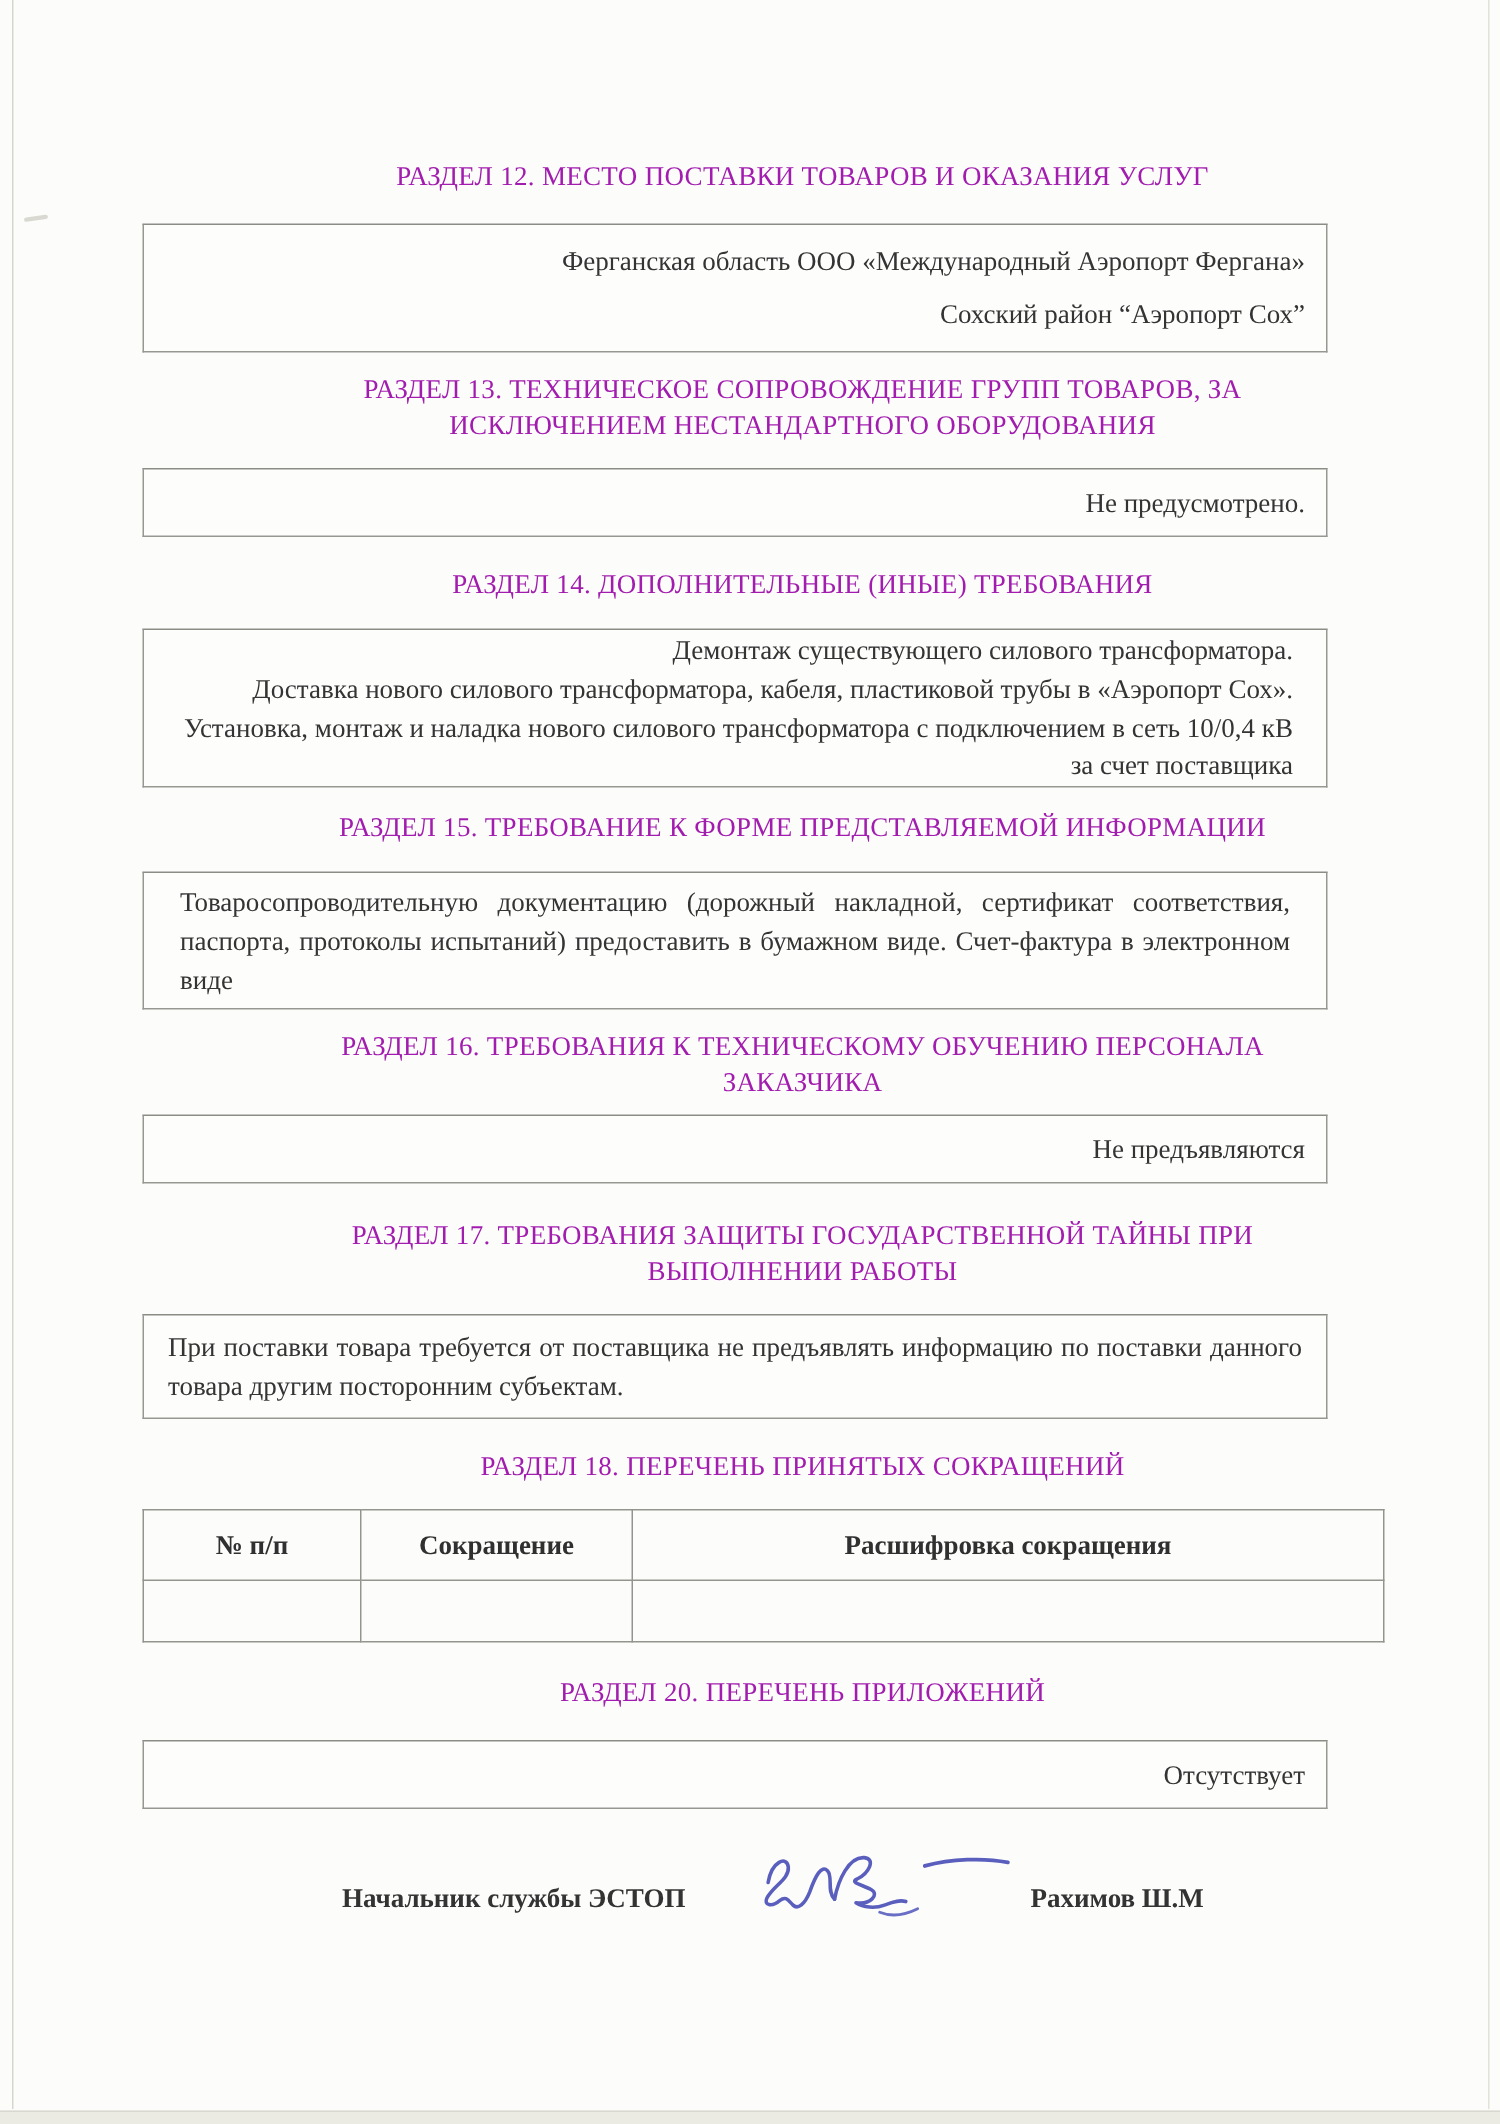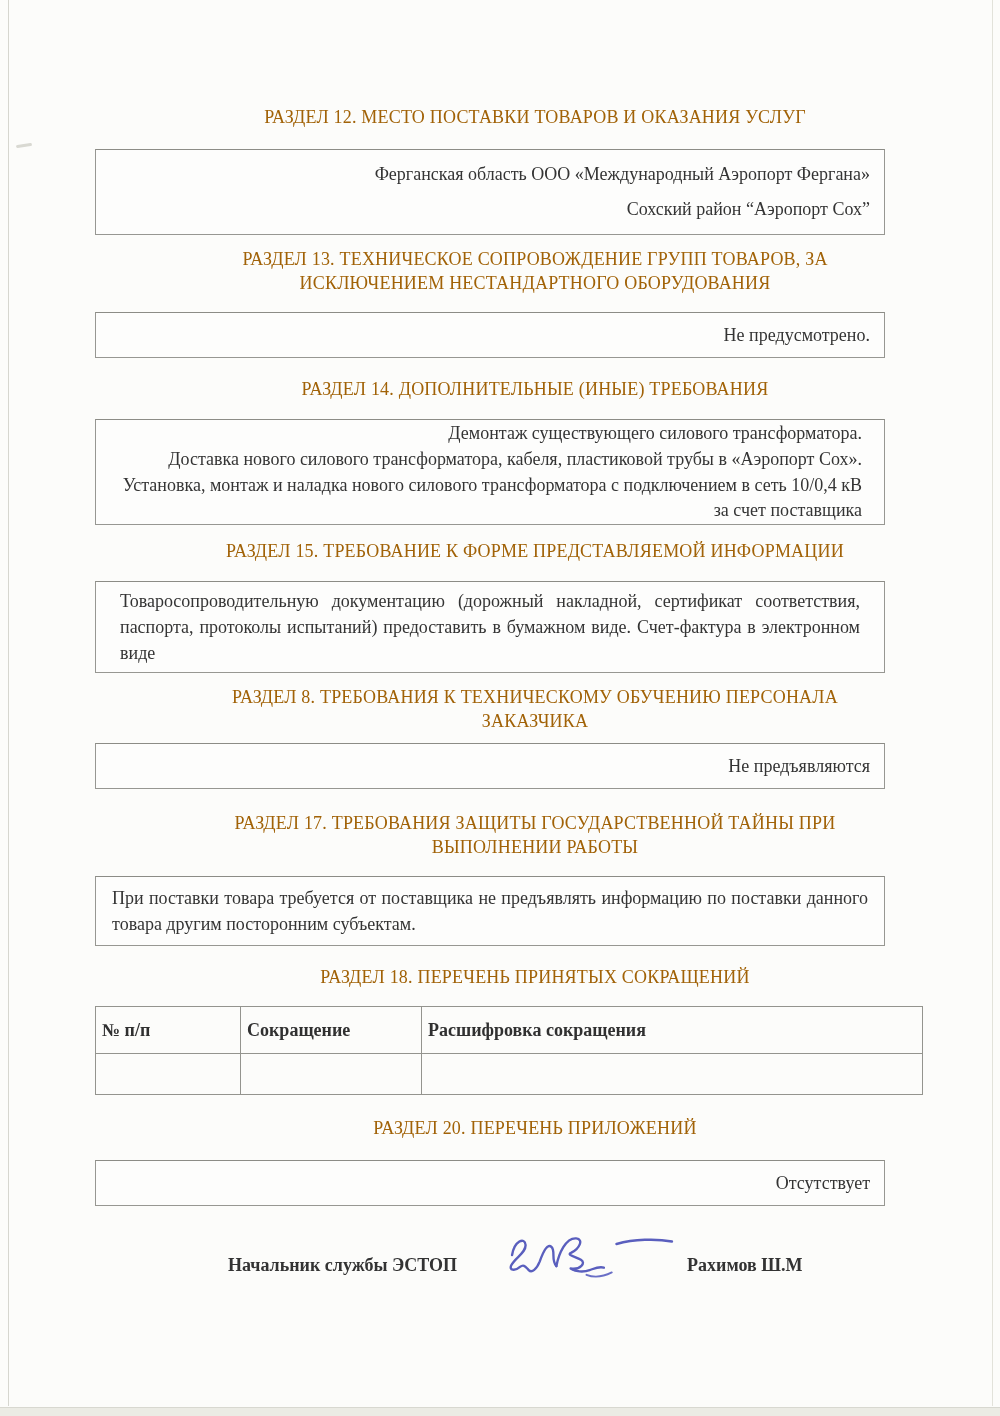--- a/index.html
+++ b/index.html
@@ -34,21 +34,21 @@
     padding-top: 105px;
     box-sizing: border-box;
   }
   .section-title {
     width: 700px;
     margin: 0 0 0 185px;
     text-align: center;
     font-size: 18px;
     font-weight: 400;
     line-height: 24px;
-    color: #a16207;
+    color: #a21caf;
     letter-spacing: 0.2px;
   }
   .box {
     width: 790px;
     margin-left: 95px;
     box-sizing: border-box;
     border: 1px solid #979792;
     border-top-color: #8c8c86;
     font-size: 18px;
     line-height: 26px;
@@ -73,21 +73,21 @@
   .abbr-table {
     width: 790px;
     margin-left: 95px;
     margin-top: 17px;
     border-collapse: collapse;
     table-layout: fixed;
   }
   .abbr-table th, .abbr-table td {
     border: 1px solid #94948e;
     font-size: 18px;
-    text-align: left;
+    text-align: center;
     vertical-align: middle;
     padding: 0 6px;
   }
   .abbr-table th { height: 46px; font-weight: 700; color: #303030; }
   .abbr-table td { height: 40px; }
   .col-num { width: 132px; }
   .col-abbr { width: 168px; }
   .col-expl { width: 488px; }
   .t19 { margin-top: 21px; }
   .b19 { margin-top: 20px; padding: 9px 14px; }
@@ -139,21 +139,21 @@
       <div class="line">Демонтаж существующего силового трансформатора.</div>
       <div class="line">Доставка нового силового трансформатора, кабеля, пластиковой трубы в «Аэропорт Сох».</div>
       <div class="line">Установка, монтаж и наладка нового силового трансформатора с подключением в сеть 10/0,4 кВ за счет поставщика</div>
     </div>
 
     <div class="section-title t15">РАЗДЕЛ 15. ТРЕБОВАНИЕ К ФОРМЕ ПРЕДСТАВЛЯЕМОЙ ИНФОРМАЦИИ</div>
     <div class="box b15">
       <div>Товаросопроводительную документацию (дорожный накладной, сертификат соответствия, паспорта, протоколы испытаний) предоставить в бумажном виде. Счет-фактура в электронном виде</div>
     </div>
 
-    <div class="section-title t16">РАЗДЕЛ 8. ТРЕБОВАНИЯ К ТЕХНИЧЕСКОМУ ОБУЧЕНИЮ ПЕРСОНАЛА ЗАКАЗЧИКА</div>
+    <div class="section-title t16">РАЗДЕЛ 16. ТРЕБОВАНИЯ К ТЕХНИЧЕСКОМУ ОБУЧЕНИЮ ПЕРСОНАЛА ЗАКАЗЧИКА</div>
     <div class="box b16">
       <div class="line">Не предъявляются</div>
     </div>
 
     <div class="section-title t17">РАЗДЕЛ 17. ТРЕБОВАНИЯ ЗАЩИТЫ ГОСУДАРСТВЕННОЙ ТАЙНЫ ПРИ ВЫПОЛНЕНИИ РАБОТЫ</div>
     <div class="box b17">
       <div>При поставки товара требуется от поставщика не предъявлять информацию по поставки данного товара другим посторонним субъектам.</div>
     </div>
 
     <div class="section-title t18">РАЗДЕЛ 18. ПЕРЕЧЕНЬ ПРИНЯТЫХ СОКРАЩЕНИЙ</div>

